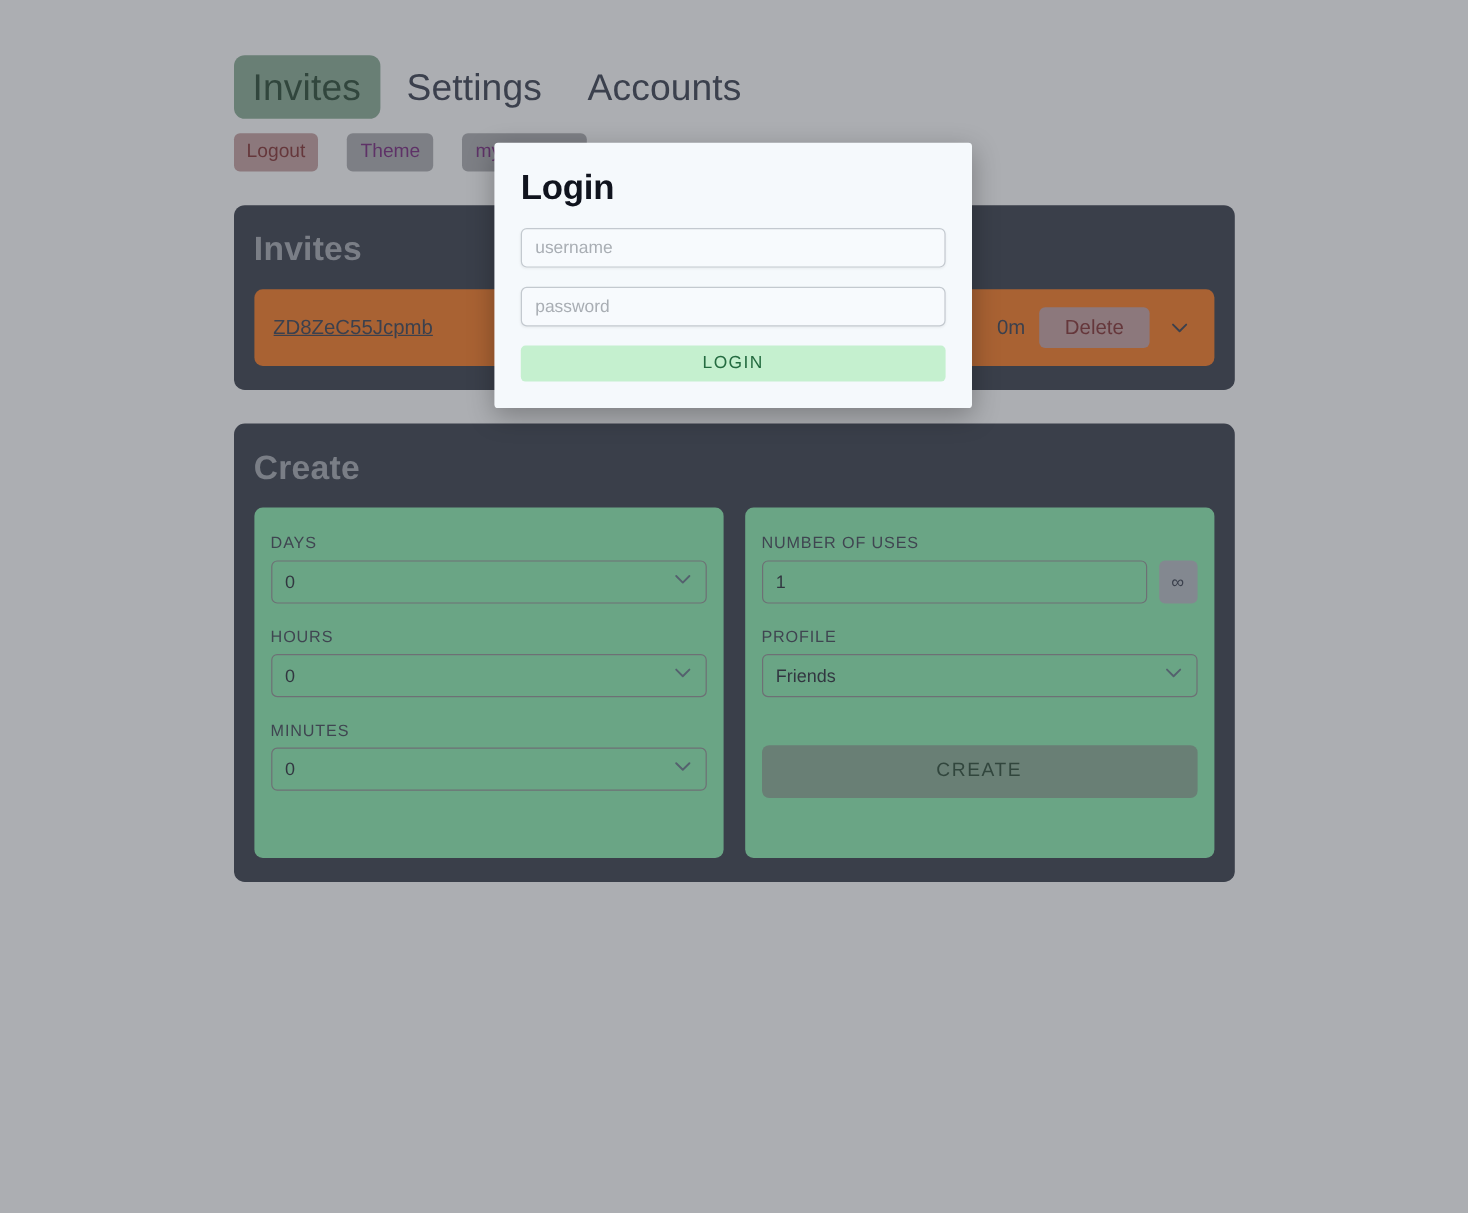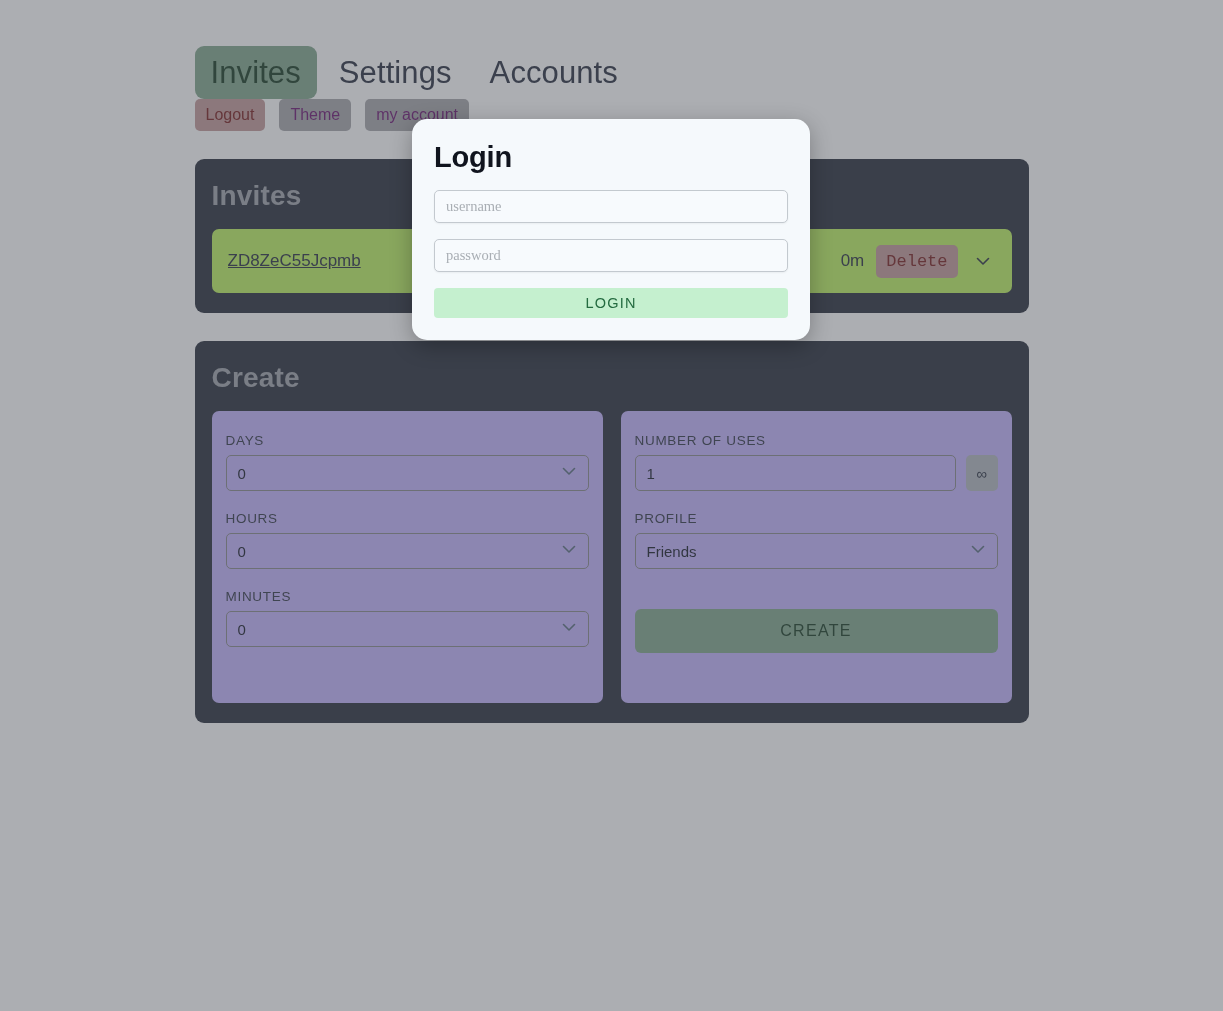--- a/index.html
+++ b/index.html
@@ -52,21 +52,22 @@
 
   .tab.active {
     background: #84a88f;
     color: #1d4028;
   }
 
   
   .subnav {
     display: flex;
     align-items: flex-start;
-    gap: 14px;
+    gap: 24px;
+    margin-top: 12px;
   }
 
   .subbtn {
     font-size: 16px;
     line-height: 1;
     padding: 8px 11px;
     border-radius: 5px;
     background: #a9a9ad;
     color: #701a75;
     border: none;
@@ -91,21 +92,21 @@
   .card-title {
     font-size: 28px;
     color: #a3a7ae;
     font-weight: 600;
     margin-bottom: 17px;
     letter-spacing: .2px;
   }
 
   
   .invite-row {
-    background: #bef264;
+    background: #f97316;
     border-radius: 7px;
     height: 64px;
     display: flex;
     align-items: center;
     padding: 0 16px;
     gap: 12px;
   }
 
   .invite-code {
     font-size: 17px;
@@ -124,23 +125,23 @@
     color: #2f3545;
     white-space: nowrap;
   }
 
   .delete-btn {
     background: #c49b9b;
     color: #7d2424;
     border: none;
     border-radius: 5px;
     font-size: 17px;
-    padding: 7px 10px;
-    cursor: pointer;
-    font-family: Liberation Mono, monospace;
+    padding: 7px 21px;
+    cursor: pointer;
+    font-family: Liberation Sans, sans-serif;
   }
 
   .chev-btn {
     background: transparent;
     border: none;
     cursor: pointer;
     display: flex;
     align-items: center;
     justify-content: center;
     width: 26px;
@@ -150,21 +151,21 @@
 
   .chev-btn svg { display: block; }
 
   
   .form-grid {
     display: flex;
     gap: 18px;
   }
 
   .panel {
-    background: #c4b5fd;
+    background: #86efac;
     border-radius: 7px;
     padding: 22px 14px 16px 14px;
     flex: 1 1 0;
   }
 
   .panel.left { min-height: 292px; }
 
   .field-label {
     font-size: 13.5px;
     letter-spacing: .7px;
@@ -281,21 +282,21 @@
     inset: 0;
     background: rgba(75, 79, 87, 0.46);
   }
 
   #login-modal {
     position: absolute;
     left: 412px;
     top: 119px;
     width: 398px;
     background: #f5f9fc;
-    border-radius: 15px;
+    border-radius: 3px;
     padding: 22px 22px 22px 22px;
     box-shadow: 0 6px 22px rgba(0,0,0,0.28);
   }
 
   .modal-title {
     font-size: 29px;
     font-weight: 700;
     color: #10141e;
     margin-bottom: 16px;
     letter-spacing: -.2px;
@@ -305,21 +306,21 @@
     display: block;
     width: 100%;
     height: 33px;
     border: 1px solid #c3c9cf;
     border-radius: 5px;
     background: #f7fafd;
     font-size: 14.5px;
     color: #1d222e;
     padding: 0 11px;
     margin-bottom: 16px;
-    font-family: Liberation Serif, serif;
+    font-family: Liberation Sans, sans-serif;
     outline: none;
     box-shadow: 0 1px 2px rgba(0,0,0,.05);
   }
 
   .modal-input::placeholder { color: #a9aeb4; }
 
   .modal-submit {
     display: block;
     width: 100%;
     height: 30px;

